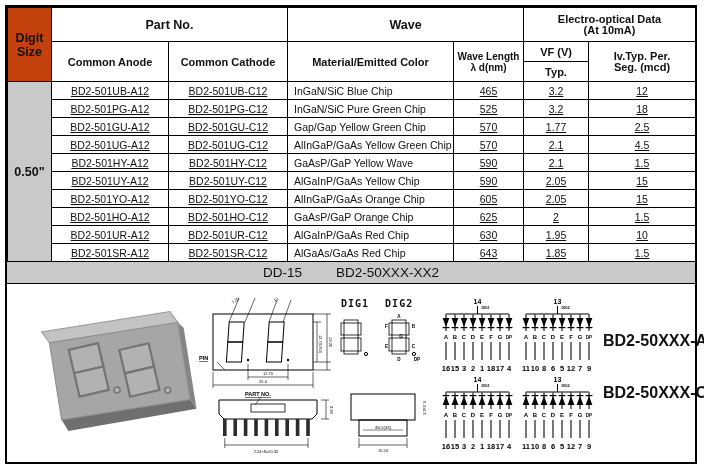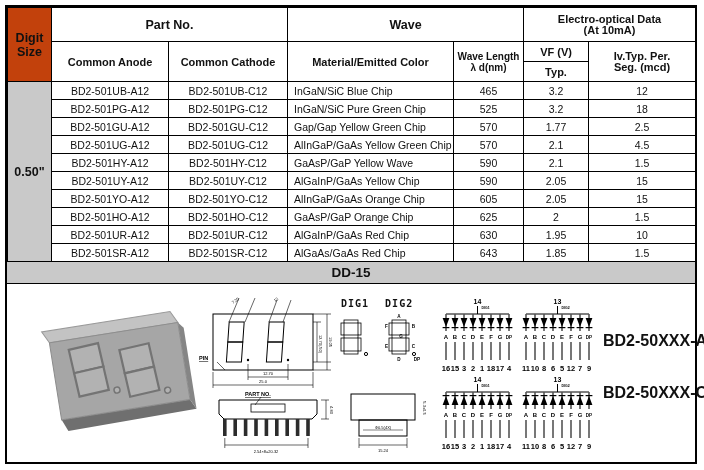--- a/index.html
+++ b/index.html
@@ -8,24 +8,24 @@
     box-sizing:border-box;background:#fff;}
   table{border-collapse:collapse;width:100%;table-layout:fixed;}
   th,td{border:1px solid #000;padding:0 3px;box-sizing:border-box;overflow:hidden;white-space:nowrap;}
   th{font-weight:bold;text-align:center;}
   .h-main{font-size:12.5px;height:34px;}
   .h-sub{font-size:11px;}
   .h-small{font-size:10px;line-height:11px;text-align:center;}
   .digit-hdr{background:#c2410c;font-size:12.5px;}
   .digit-cell{background:#c9c9c9;font-weight:bold;font-size:12.5px;text-align:center;}
   tbody td{height:18px;font-size:10.5px;}
-  .c-center{text-align:center;}
+  .c-center{text-align:center;text-decoration:underline;}
   .c-left{text-align:left;padding-left:6px;}
   .banner{height:21px;background:#c9c9c9;border-bottom:1px solid #000;display:flex;
-    align-items:center;justify-content:center;gap:34px;font-weight:bold;font-size:13.5px;
+    align-items:center;justify-content:center;gap:34px;font-weight:normal;font-size:13.5px;
     transform:none;}
   .drawings{position:relative;height:178px;background:#fff;}
   .abs{position:absolute;}
   .pn-label{font-weight:bold;font-size:16px;white-space:nowrap;}
   .dig-labels{font-family:"DejaVu Sans Mono",monospace;font-weight:bold;font-size:10px;
     letter-spacing:1px;display:flex;gap:16px;}
   svg text{font-family:"Liberation Sans",sans-serif;}
   .dimtxt{font-size:4px;fill:#000;}
 </style>
 </head>
@@ -154,20 +154,21 @@
           <td class="c-left">AlGaAs/GaAs Red Chip</td>
           <td class="c-center">643</td>
           <td class="c-center">1.85</td>
           <td class="c-center">1.5</td>
         </tr>
       </tbody>
   </table>
 
   <div class="banner">
     <span>DD-15</span>
+    <span>BD2-50XXX-XX2</span>
   </div>
 
   <div class="drawings">
 
     <svg class="abs" style="left:26px;top:14px" width="176" height="150">
       <g transform="rotate(-9 88 75)">
         <polygon points="22,34 152,34 146,22 16,22" fill="#c3c3c3" stroke="#9a9a9a" stroke-width="1"></polygon>
         <polygon points="22,112 152,112 157,122 27,124" fill="#6f6f6f"></polygon>
         <polygon points="152,34 152,112 157,122 157,40" fill="#858585"></polygon>
         <rect x="22" y="34" width="130" height="78" fill="#a6a6a6" stroke="#8c8c8c"></rect>

